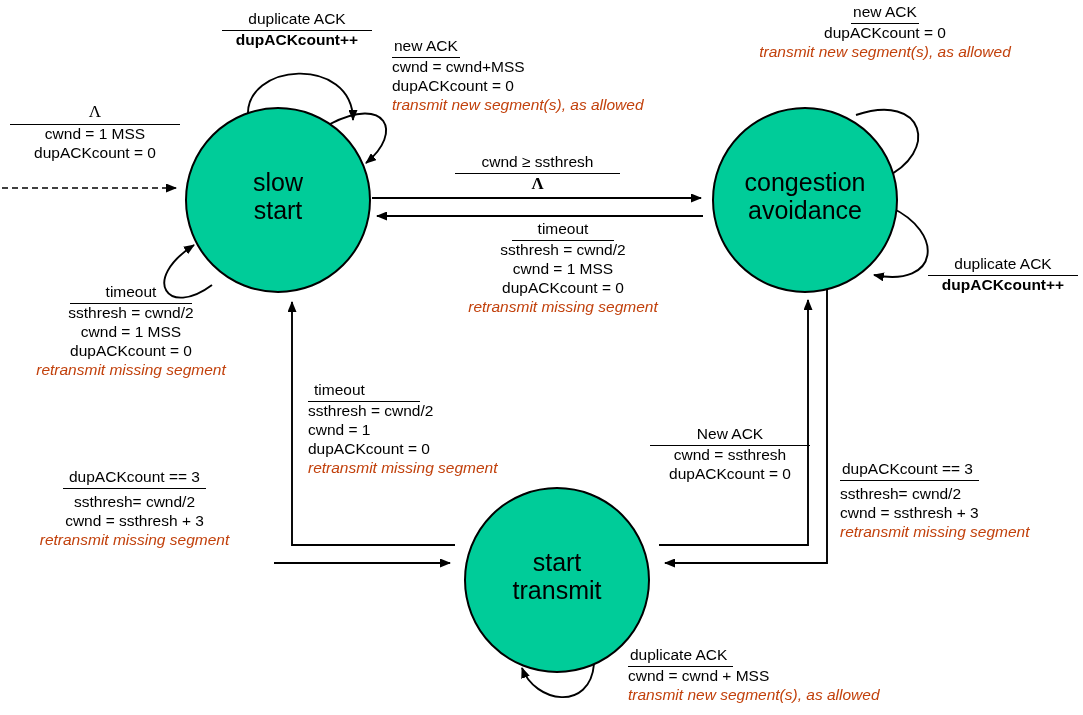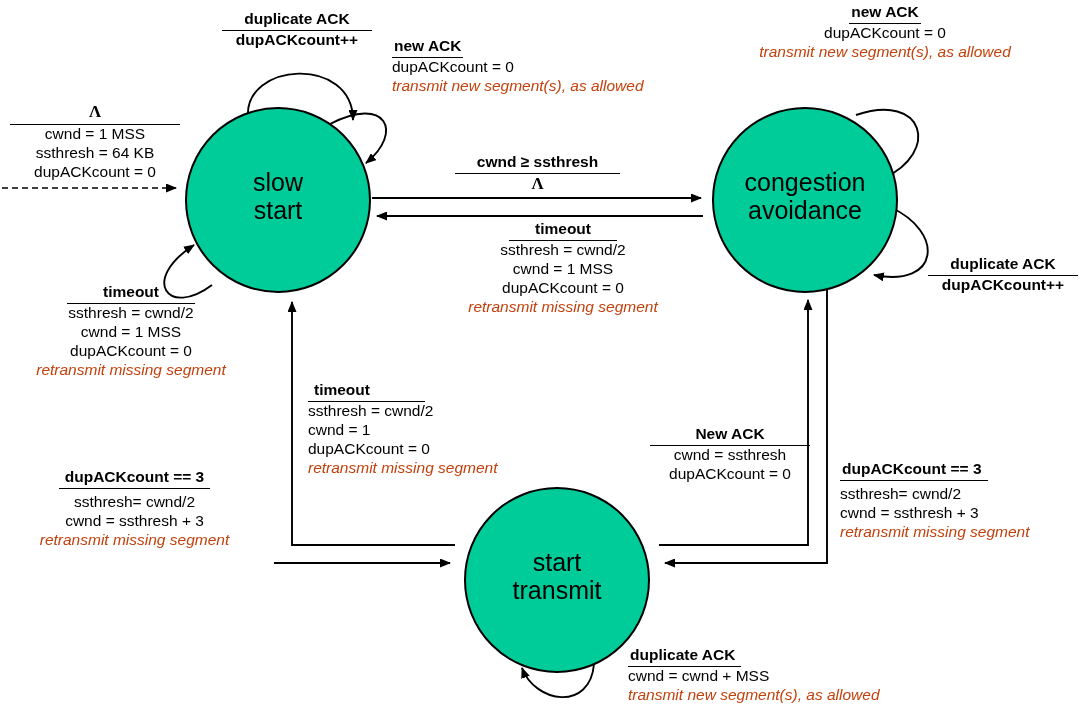--- a/index.html
+++ b/index.html
@@ -42,21 +42,20 @@
     display: block;
   }
   .lbl .den {
     display: block;
     font-weight: bold;
   }
   .frac-top {
     display: block;
     border-bottom: 1.6px solid #000;
     padding: 0 2px 1px 2px;
-    font-weight: bold;
   }
   .blue {
     color: #c2410c;
     font-style: italic;
   }
   .ctr { text-align: center; }
   .lft { text-align: left; }
   .greek { font-family: "Liberation Serif", serif; font-size: 17px; }
 </style>
 </head>
@@ -142,31 +141,31 @@
   </div>
 
   <div class="state-circle-label" style="left:452px; top:548px; width:210px;">
     <span>start</span><br>
     <span>transmit</span>
   </div>
 
   <div class="lbl ctr" style="left:10px; top:102px; width:170px;">
     <span class="frac-top greek">Λ</span>
     <span class="num">cwnd = 1 MSS</span>
-    <span class="num">ssthresh = 64 KB</span>
     <span class="num">dupACKcount = 0</span>
   </div>
 
   <div class="lbl ctr" style="left:222px; top:10px; width:150px;">
     <span class="frac-top">duplicate ACK</span>
     <span class="den">dupACKcount++</span>
   </div>
 
   <div class="lbl lft" style="left:392px; top:37px; width:310px;">
     <span class="frac-top" style="display:inline-block;">new ACK</span>
+    <span class="num">cwnd = cwnd+MSS</span>
     <span class="num">dupACKcount = 0</span>
     <span class="num blue">transmit new segment(s), as allowed</span>
   </div>
 
   <div class="lbl ctr" style="left:690px; top:3px; width:390px;">
     <span class="frac-top" style="display:inline-block;">new ACK</span>
     <span class="num">dupACKcount = 0</span>
     <span class="num blue">transmit new segment(s), as allowed</span>
   </div>
 

